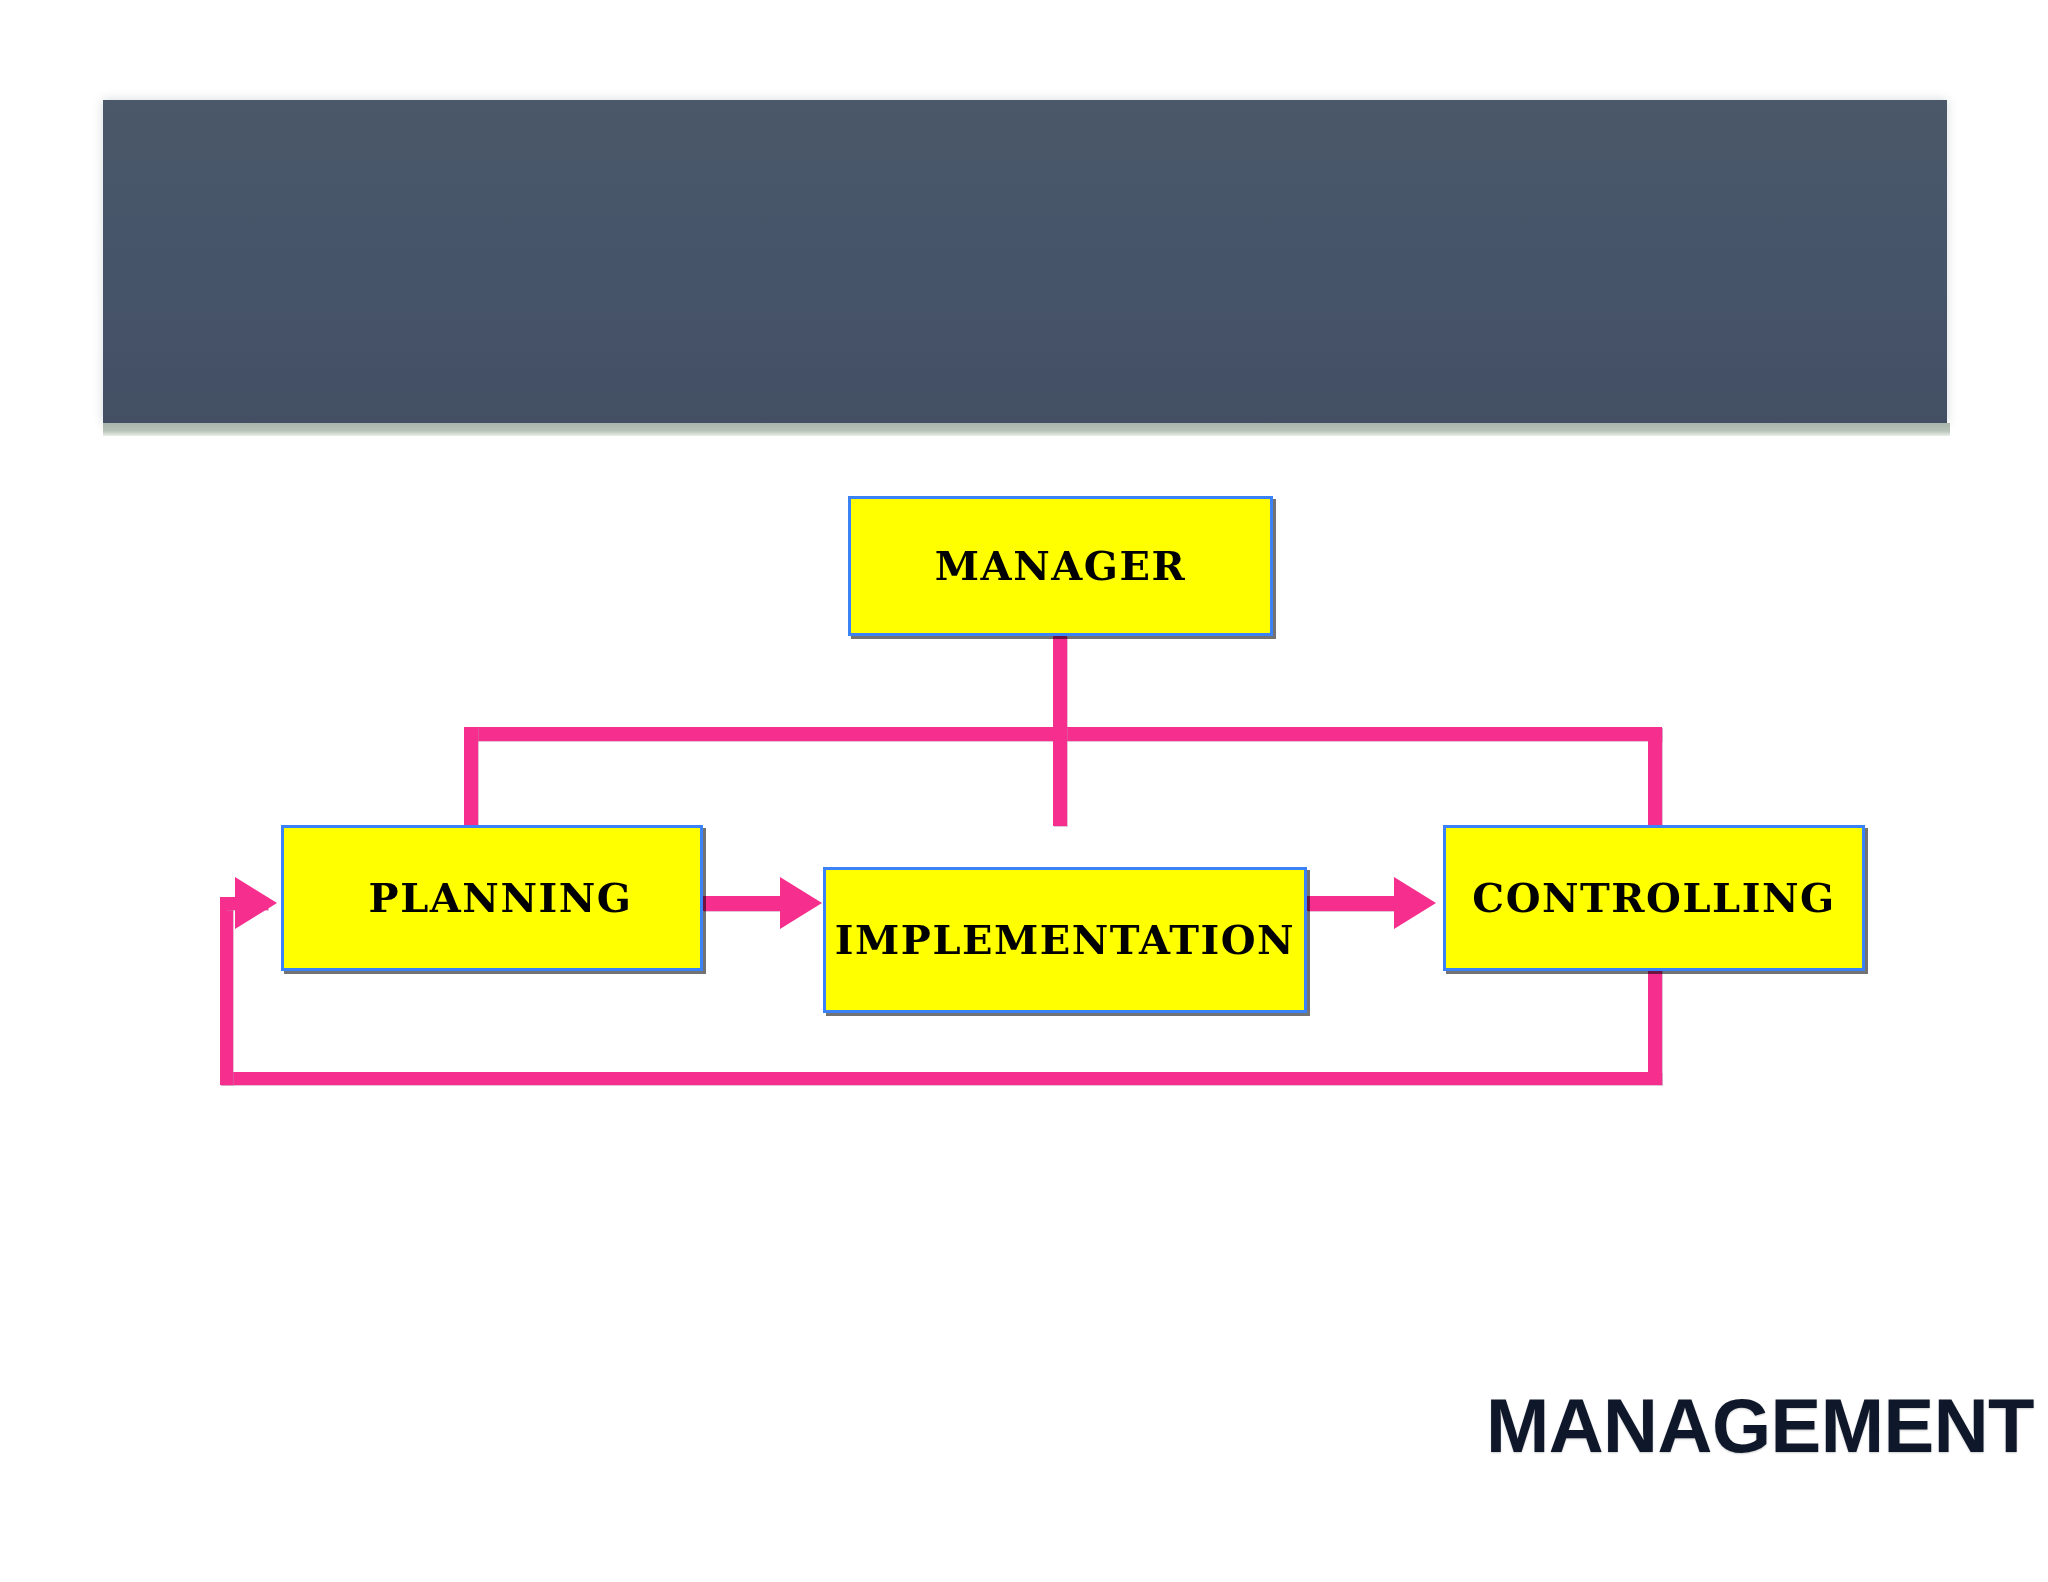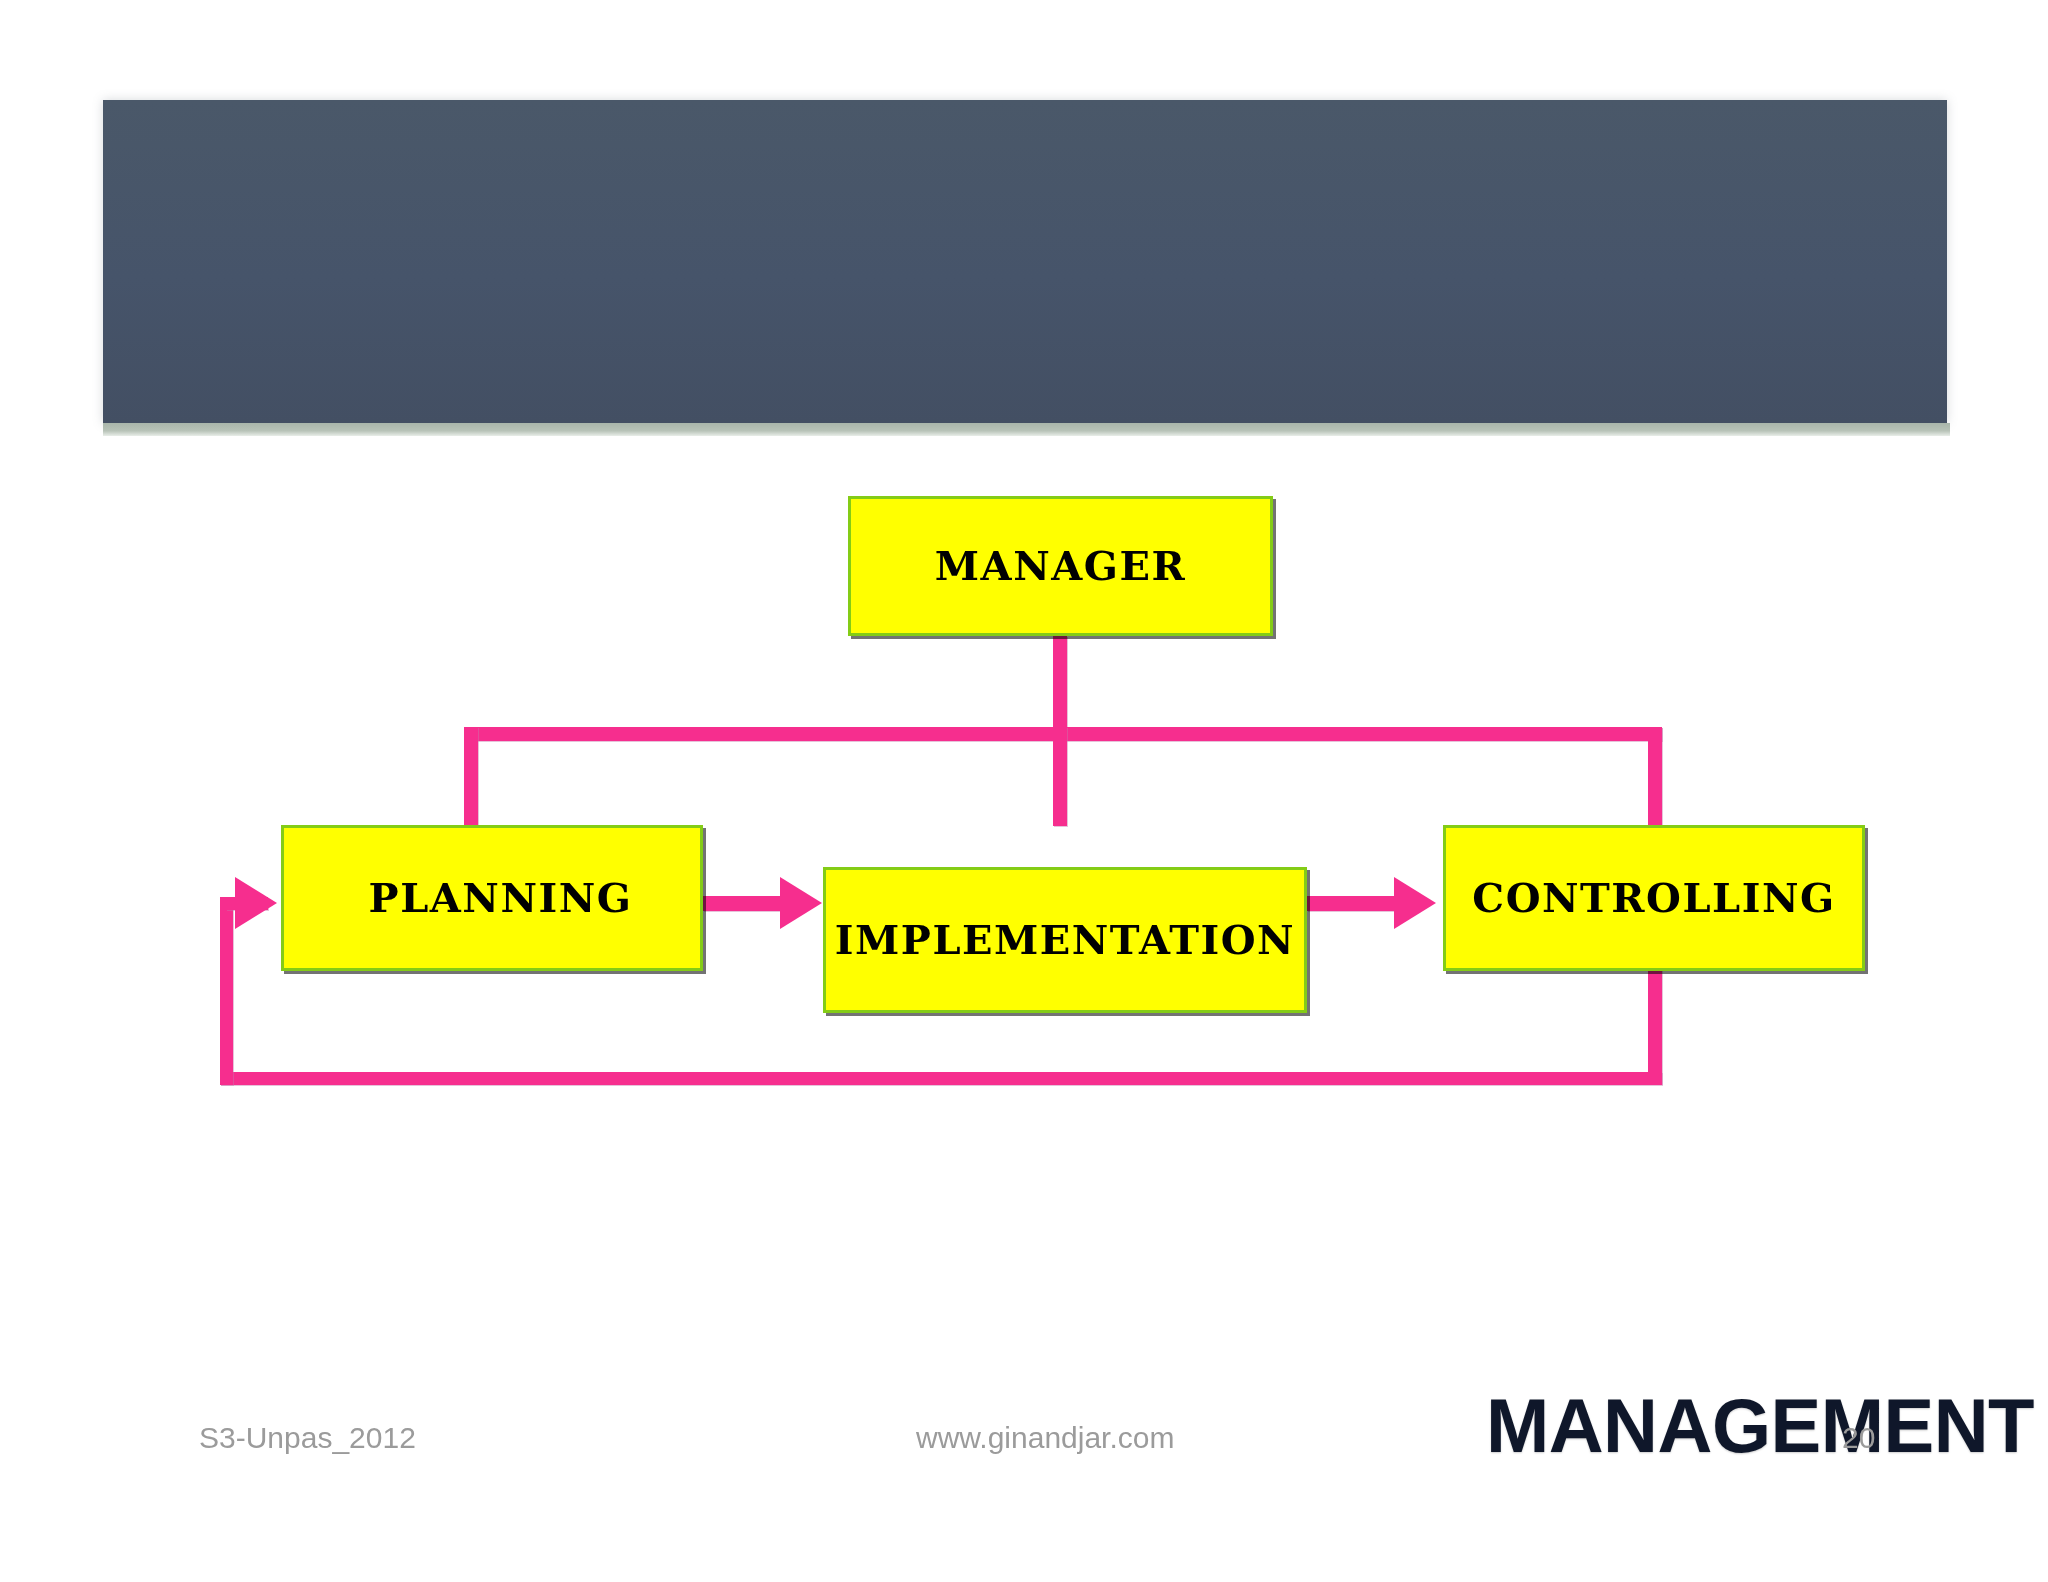--- a/index.html
+++ b/index.html
@@ -60,21 +60,21 @@
     position: absolute;
     left: 0;
     top: 0;
     width: 2048px;
     height: 1582px;
   }
 
   .node-box {
     position: absolute;
     background: #ffff00;
-    border: 3px solid #84cc16;
+    border: 3px solid #3b82f6;
     box-sizing: border-box;
     display: flex;
     align-items: center;
     justify-content: center;
     box-shadow: 3px 3px 0 rgba(0,0,0,0.55);
   }
   .node-label {
     font-family: "DejaVu Serif", "Liberation Serif", serif;
     font-weight: 700;
     color: #000000;
@@ -198,19 +198,14 @@
     <div class="node-box" id="box-implementation">
       <span class="node-label">IMPLEMENTATION</span>
     </div>
 
     <div class="node-box" id="box-controlling">
       <span class="node-label">CONTROLLING</span>
     </div>
 
   </div>
 
-  <div id="footer">
-    <div class="footer-text" id="footer-left">S3-Unpas_2012</div>
-    <div class="footer-text" id="footer-center">www.ginandjar.com</div>
-    <div class="footer-text" id="footer-right">20</div>
-  </div>
 
 </div>
 
 </body></html>

